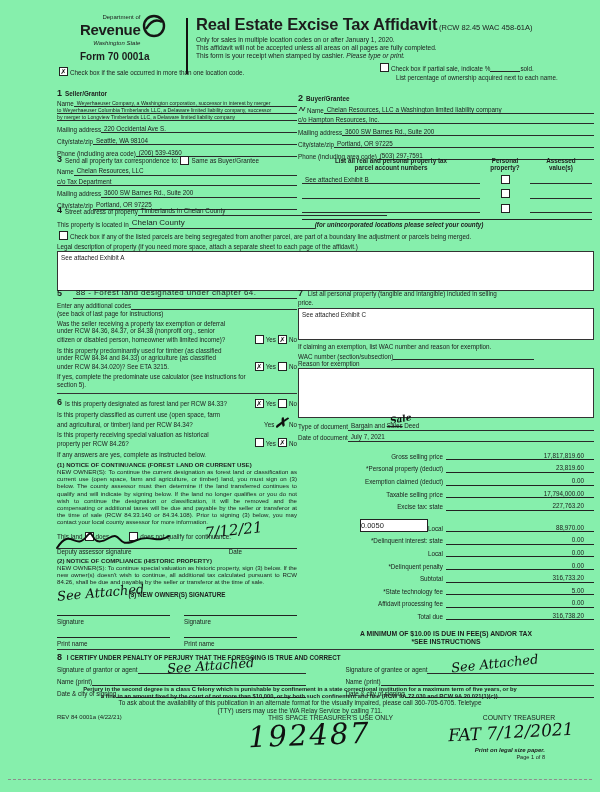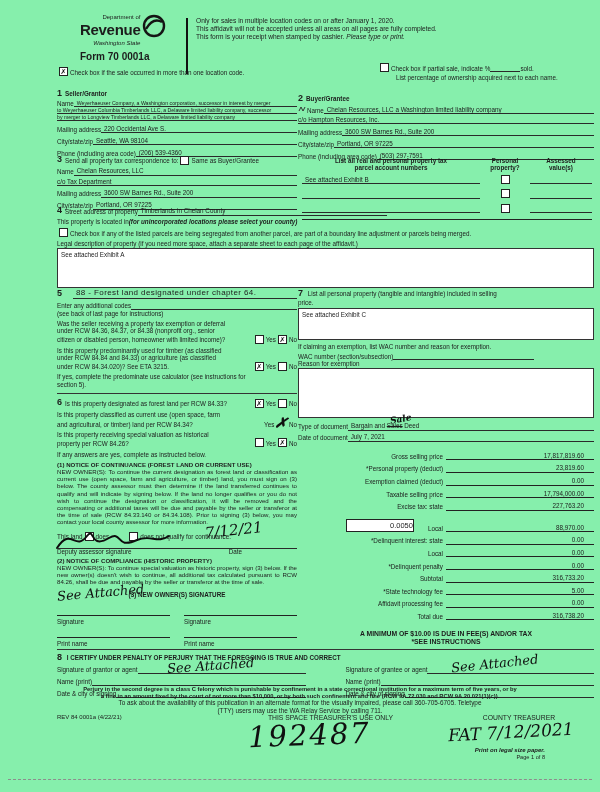--- a/index.html
+++ b/index.html
@@ -18,21 +18,21 @@
   .grow{flex:1;}
   .val{padding:0 3px;white-space:nowrap;}
   .fieldrow{display:flex;align-items:flex-end;margin-top:3.5px;}
   .hw{font-family:"DejaVu Serif",serif;font-style:italic;color:#101010;}
   .hw-x{font-size:15px;line-height:10px;display:inline-block;transform:rotate(8deg);font-weight:bold;}
   .box{border:1px solid #333;background:#fff;}
   .mrow{display:flex;justify-content:flex-end;align-items:flex-end;height:12.6px;}
   .mlbl{white-space:nowrap;}
   .mline{flex:0 0 148px;border-bottom:0.8px solid #222;text-align:right;margin-left:3px;}
   .mline .mval{padding-right:10px;}
-  .ratebox{border:1px solid #222;width:66px;text-align:right;font-size:7.5px;height:11px;line-height:11px;margin-right:14px;background:#fff;}
+  .ratebox{border:1px solid #222;width:66px;text-align:left;font-size:7.5px;height:11px;line-height:11px;background:#fff;}
   .hdr-note{font-size:6.6px;}
   .center{text-align:center;}
   .parcel-grid{display:grid;grid-template-columns:178px 50px 62px;column-gap:0;}
   .sig-underline{border-bottom:0.8px solid #222;height:10px;}
 </style>
 </head>
 <body>
 
 <div class="page">
 
@@ -49,20 +49,24 @@
           <path d="M4 15 Q11 3 20 8" fill="none" stroke="#151515" stroke-width="2.4"></path>
         </svg>
       </span>
     </div>
     <div style="font-size:10px;font-weight:bold;margin-top:4px;">Form 70 0001a</div>
   </div>
 
   <div class="abs" style="top:18px;left:186px;height:56px;border-left:2px solid #111;"></div>
 
   <div class="abs" style="top:15px;left:196px;width:390px;">
+    <div>
+      <span style="font-size:16.5px;font-weight:bold;letter-spacing:-0.2px;">Real Estate Excise Tax Affidavit</span>
+      <span style="font-size:7.5px;">(RCW 82.45 WAC 458-61A)</span>
+    </div>
     <div class="hdr-note" style="margin-top:2px;">Only for sales in multiple location codes on or after January 1, 2020.</div>
     <div class="hdr-note">This affidavit will not be accepted unless all areas on all pages are fully completed.</div>
     <div class="hdr-note">
       <span>This form is your receipt when stamped by cashier. </span><span class="i">Please type or print.</span>
     </div>
   </div>
 
   <div class="abs fl" style="top:67px;left:57px;">
     <span class="cb">✗</span>
     <span>Check box if the sale occurred in more than one location code.</span>
@@ -166,20 +170,21 @@
   </div>
 
   <div class="abs" style="top:205px;left:57px;width:537px;">
     <div class="fl" style="width:330px;">
       <span class="sec-num">4</span>
       <span>Street address of property</span>
       <span class="ul val grow">Timberlands in Chelan County</span>
     </div>
     <div class="fl" style="margin-top:2.5px;">
       <span>This property is located in</span>
+      <span class="ul val" style="width:180px;font-size:8px;">Chelan County</span>
       <span class="i b">(for unincorporated locations please select your county)</span>
     </div>
     <div class="fl" style="margin-top:2.5px;">
       <span class="cb"></span>
       <span>Check box if any of the listed parcels are being segregated from another parcel, are part of a boundary line adjustment or parcels being merged.</span>
     </div>
     <div style="margin-top:2.5px;">Legal description of property (if you need more space, attach a separate sheet to each page of the affidavit.)</div>
     <div class="box" style="margin-top:1.5px;height:34px;padding:2px 3px;">See attached Exhibit A</div>
   </div>
 

